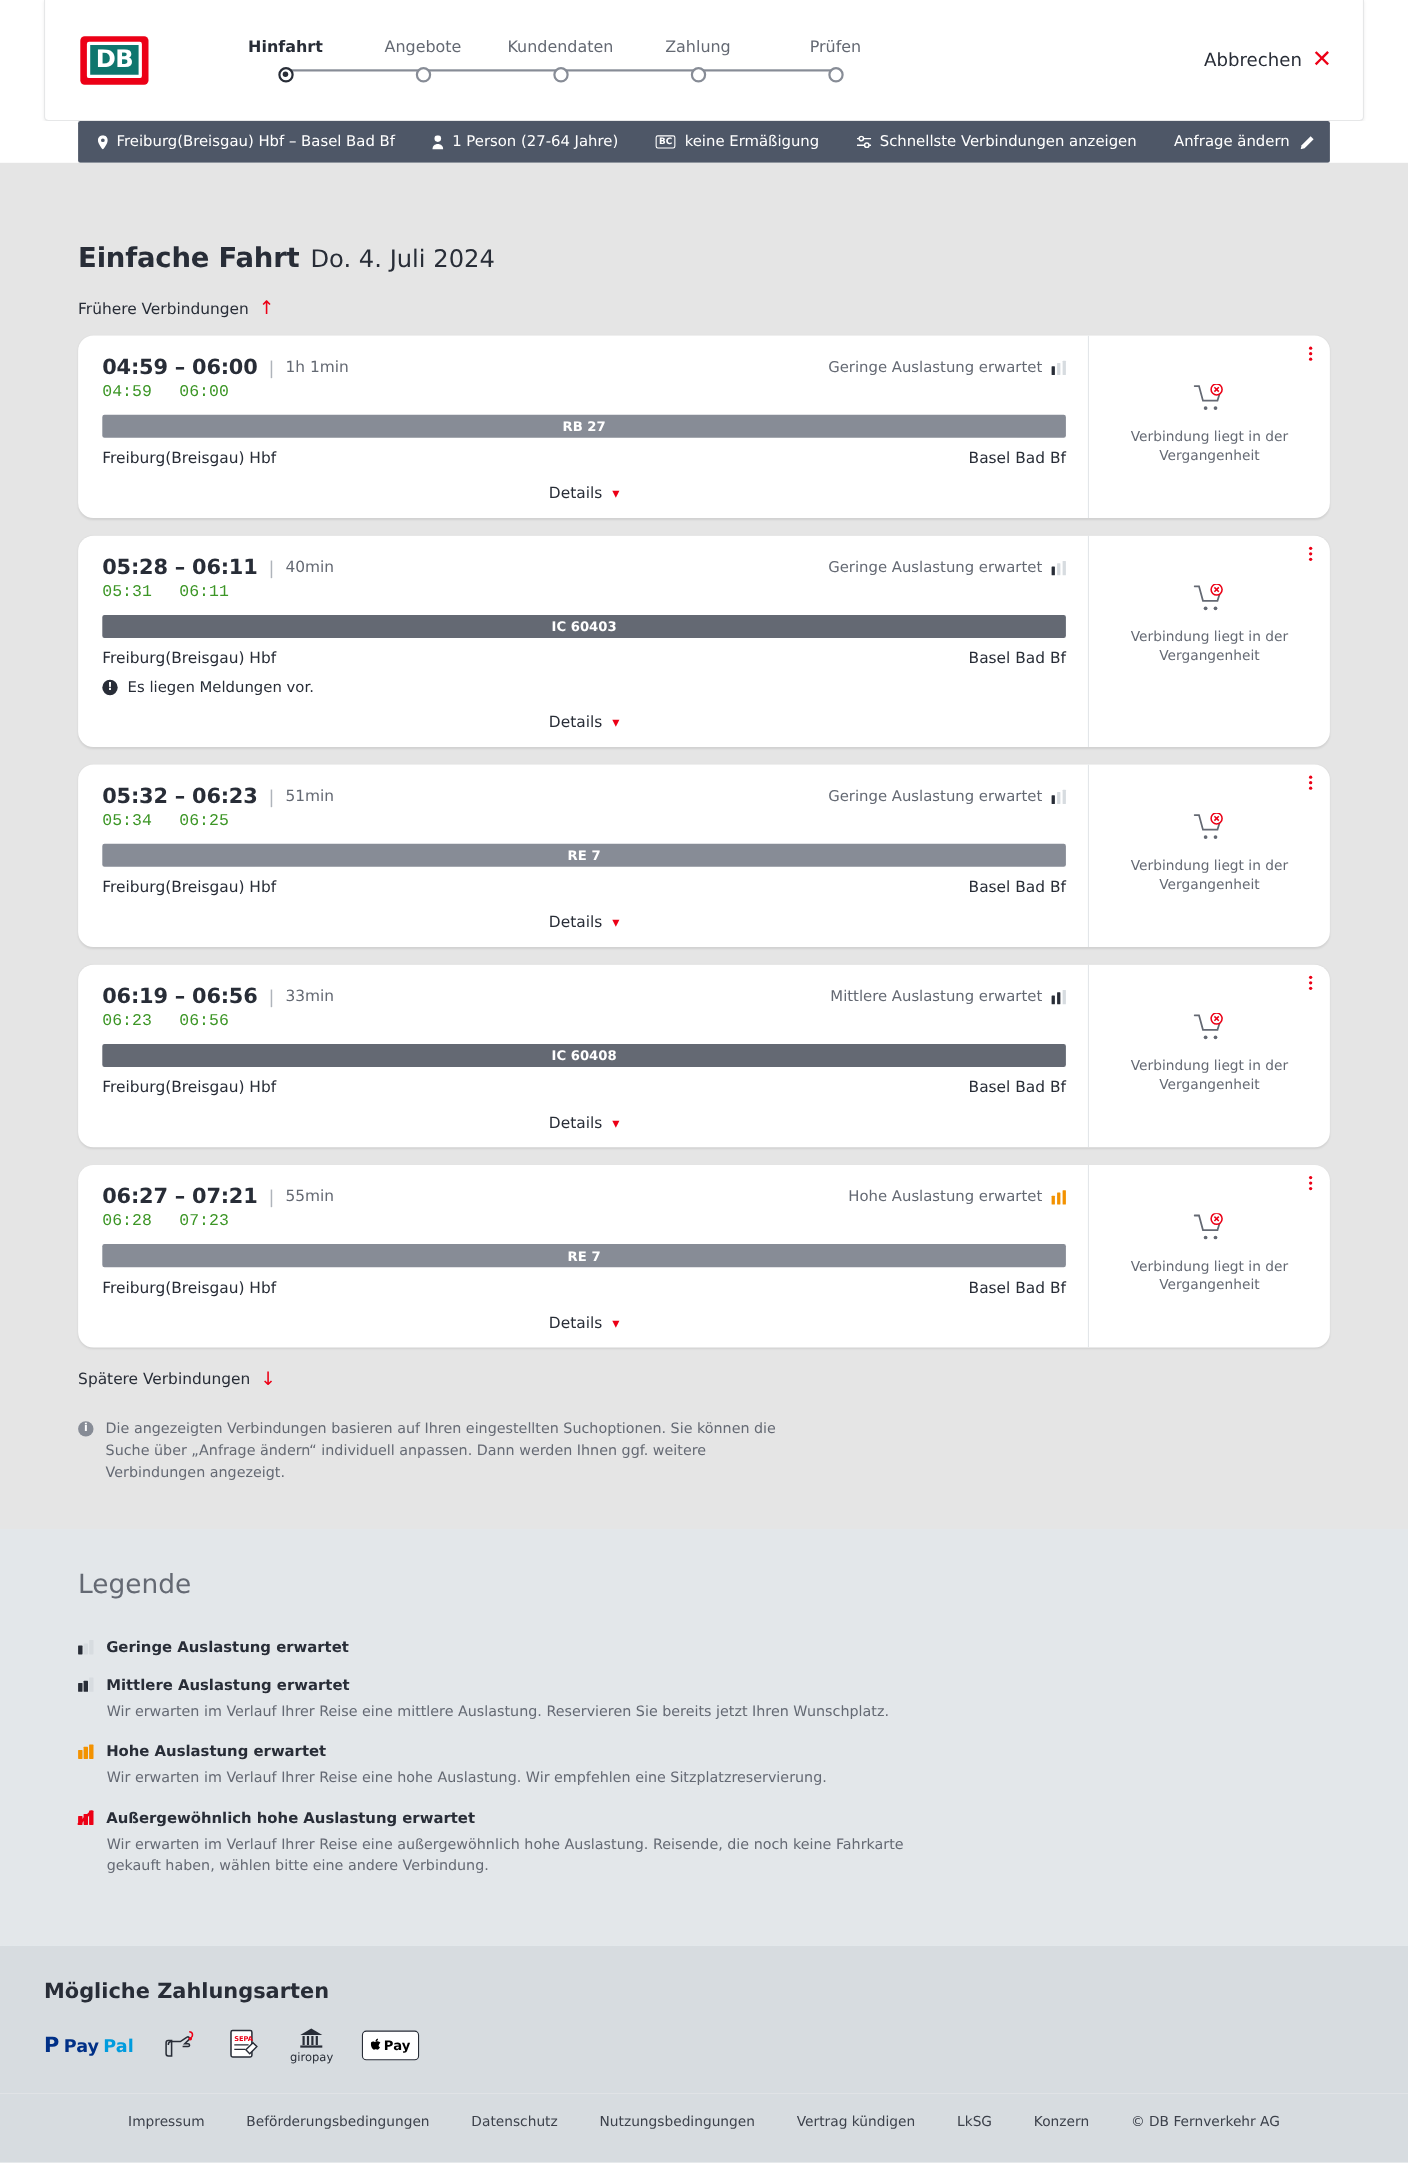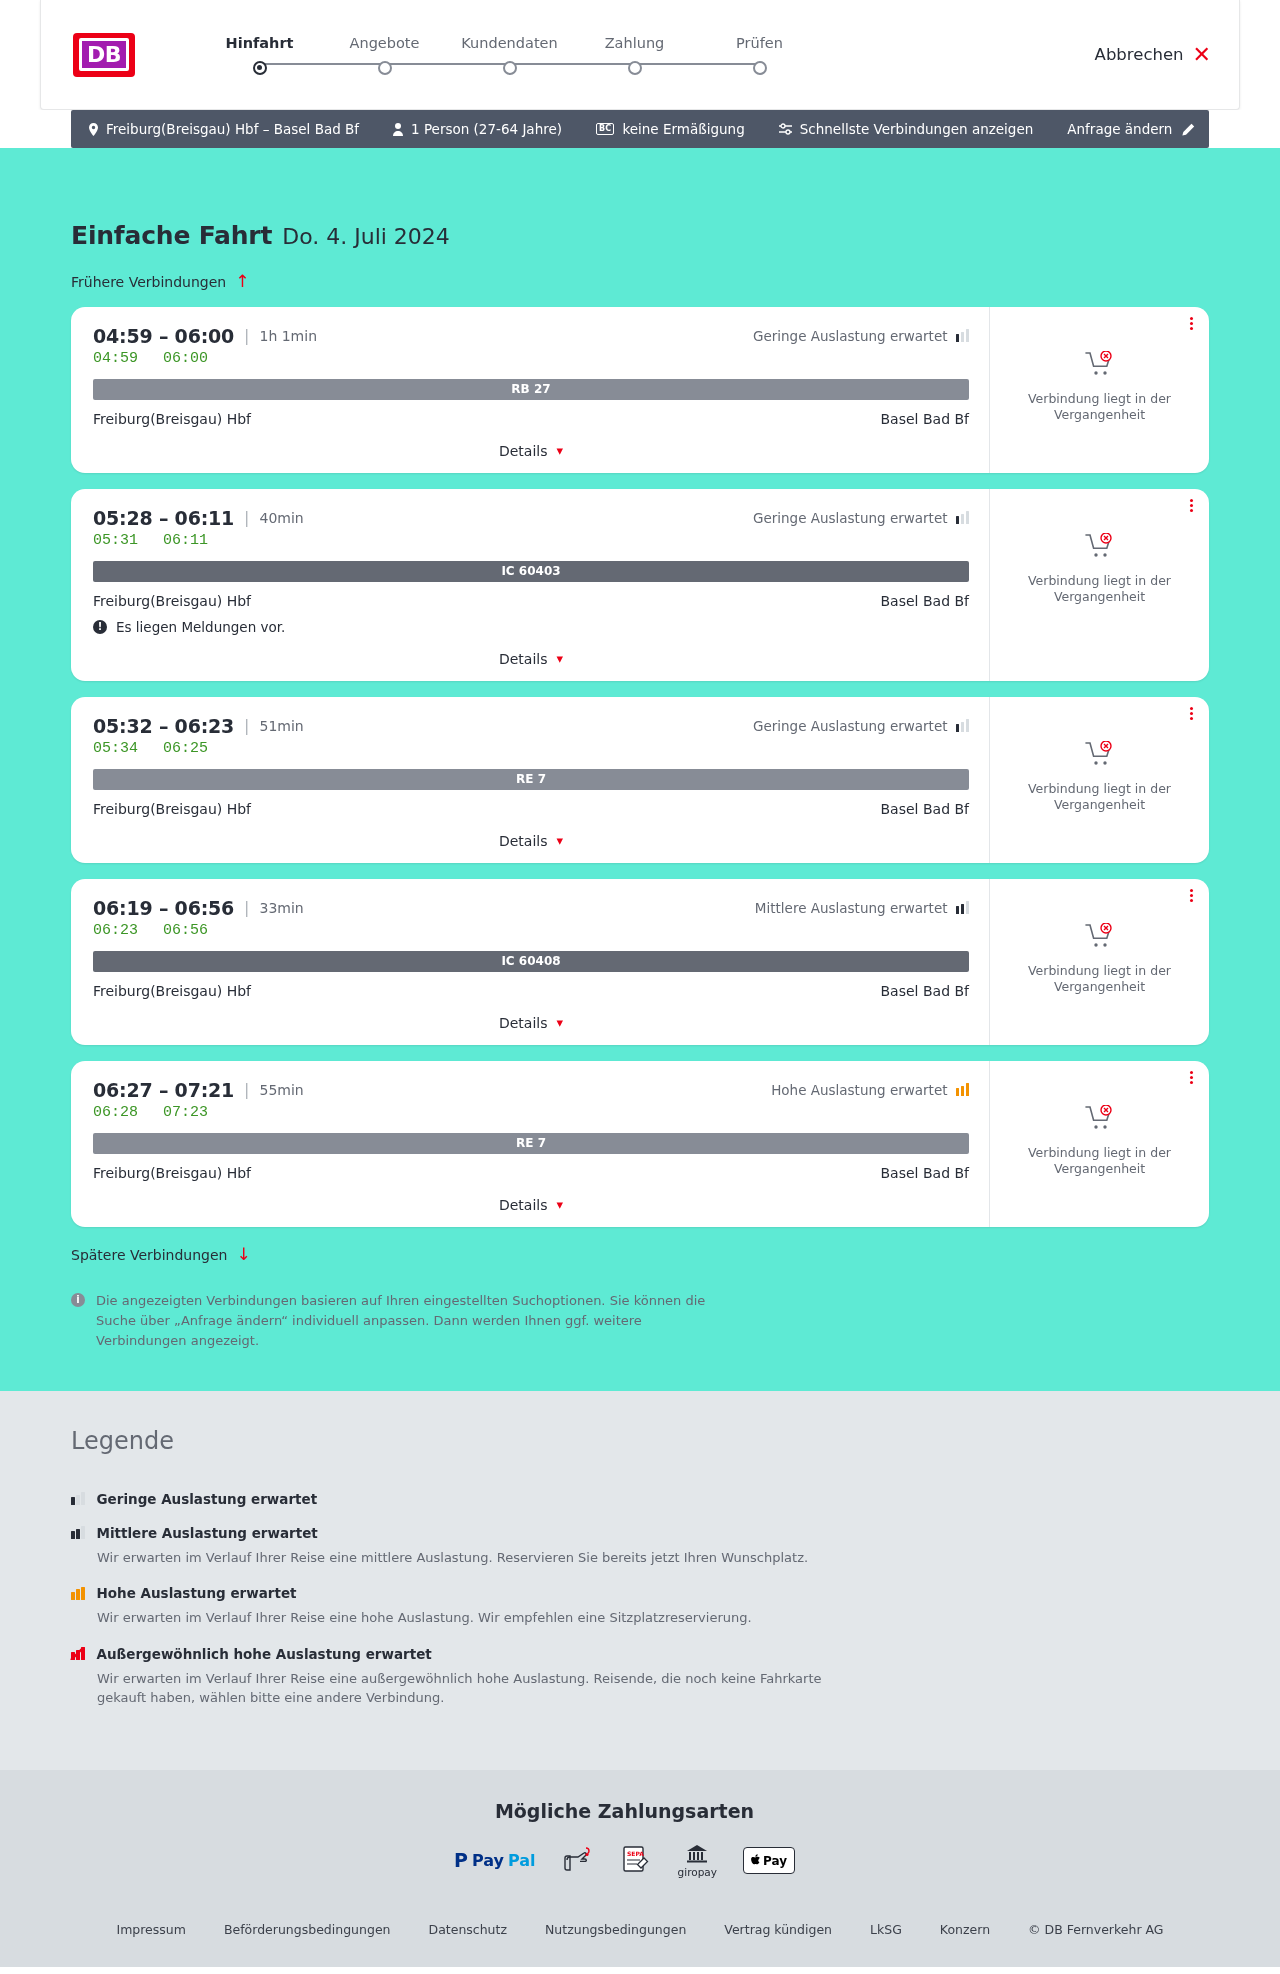--- a/index.html
+++ b/index.html
@@ -29,21 +29,21 @@
   }
   .db-logo {
     width: 62px; height: 44px;
     background: #ec0016;
     border-radius: 4px;
     display: flex; align-items: center; justify-content: center;
     flex: 0 0 auto;
   }
   .db-logo-inner {
     width: 50px; height: 33px;
-    background: #a21caf;
+    background: #0f766e;
     border: 3px solid #ffffff;
     border-radius: 2px;
     color: #ffffff;
     font-family: "DejaVu Sans", sans-serif;
     font-weight: 700;
     font-size: 22px;
     letter-spacing: -.5px;
     display: flex; align-items: center; justify-content: center;
     line-height: 1;
   }
@@ -133,21 +133,21 @@
     border: 1px solid #ffffff;
     border-radius: 2px;
     font-size: 8px;
     font-weight: 700;
     padding: 1px 2px;
     line-height: 1.05;
     letter-spacing: .2px;
   }
 
   
-  .content { background: #5eead4; padding: 0 40px 40px; }
+  .content { background: #e5e5e5; padding: 0 40px 40px; }
   .content-inner { padding: 0 31px; }
 
   .title-row { padding-top: 52px; display: flex; align-items: baseline; gap: 10px; }
   .title-bold { font-size: 25px; font-weight: 700; letter-spacing: -.2px; }
   .title-date { font-size: 22px; font-weight: 400; color: #282d37; margin-top: 24px; }
 
   .earlier-link, .later-link {
     display: inline-flex; align-items: center; gap: 9px;
     font-size: 14px; color: #282d37; cursor: pointer;
   }
@@ -269,21 +269,21 @@
   .legend-desc { font-size: 13px; color: #646973; margin-top: 7px; margin-left: 26px; line-height: 1.5; max-width: 760px; }
 
   .occ-x { position: relative; display:inline-flex; align-items:flex-end; height:13px; }
   .occ-x .slash {
     position: absolute; left: -1px; top: 0;
     width: 17px; height: 13px;
   }
 
   
   .pay-section { background: #d7dce0; padding: 30px 40px 26px; }
-  .pay-inner { padding-right: 31px; display: flex; flex-direction: column; align-items: center; }
+  .pay-inner { padding-right: 31px; display: flex; flex-direction: column; align-items: flex-start; }
   .pay-title { font-size: 19px; font-weight: 700; color: #282d37; margin-bottom: 22px; }
   .pay-icons { display: flex; align-items: center; gap: 26px; }
   .pay-paypal { display: flex; align-items: center; gap: 4px; }
   .pp-mark { font-size: 19px; font-weight: 700; color: #003087; line-height: 1; }
   .pp-text1 { font-size: 16px; font-weight: 700; color: #003087; }
   .pp-text2 { font-size: 16px; font-weight: 700; color: #009cde; }
   .pay-box { border: 1.5px solid #282d37; border-radius: 4px; padding: 3px 7px; display: flex; align-items: center; gap: 2px; background: #fff; }
   .apay-logo { font-size: 12px; font-weight: 600; color: #000; }
   .giro { display: flex; flex-direction: column; align-items: center; gap: 2px; }
   .giro-text { font-size: 10.5px; color: #282d37; }

